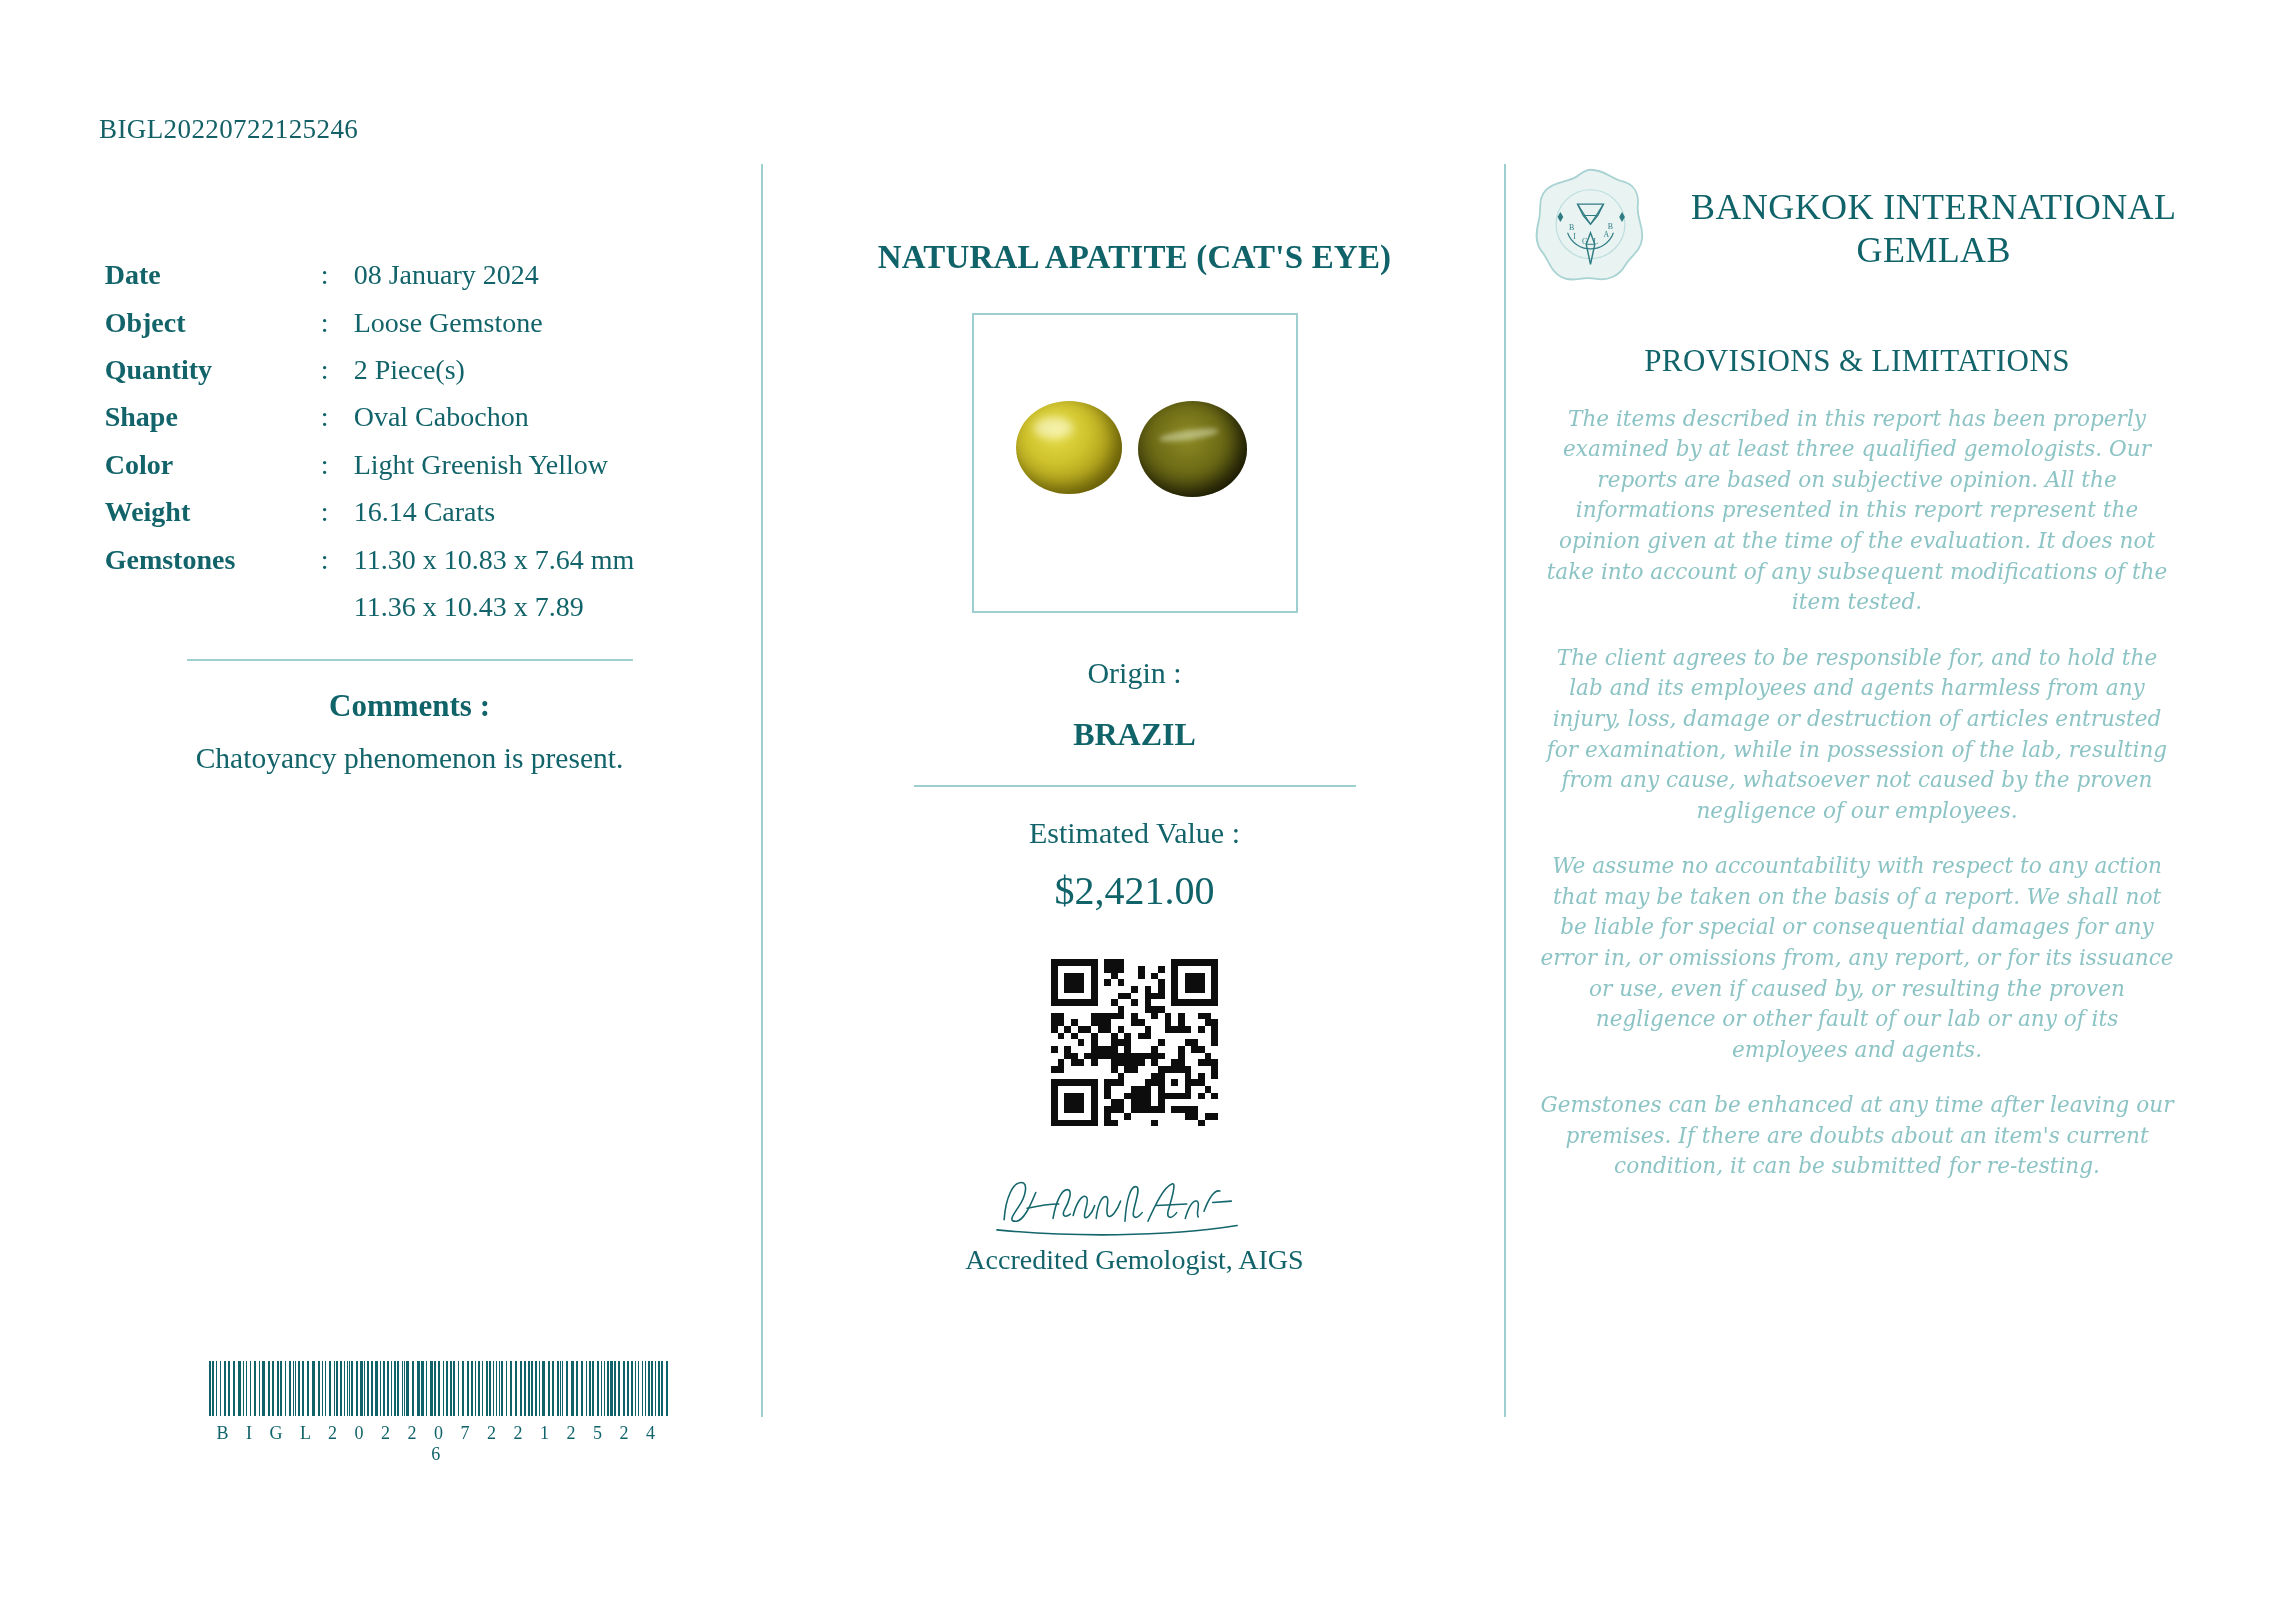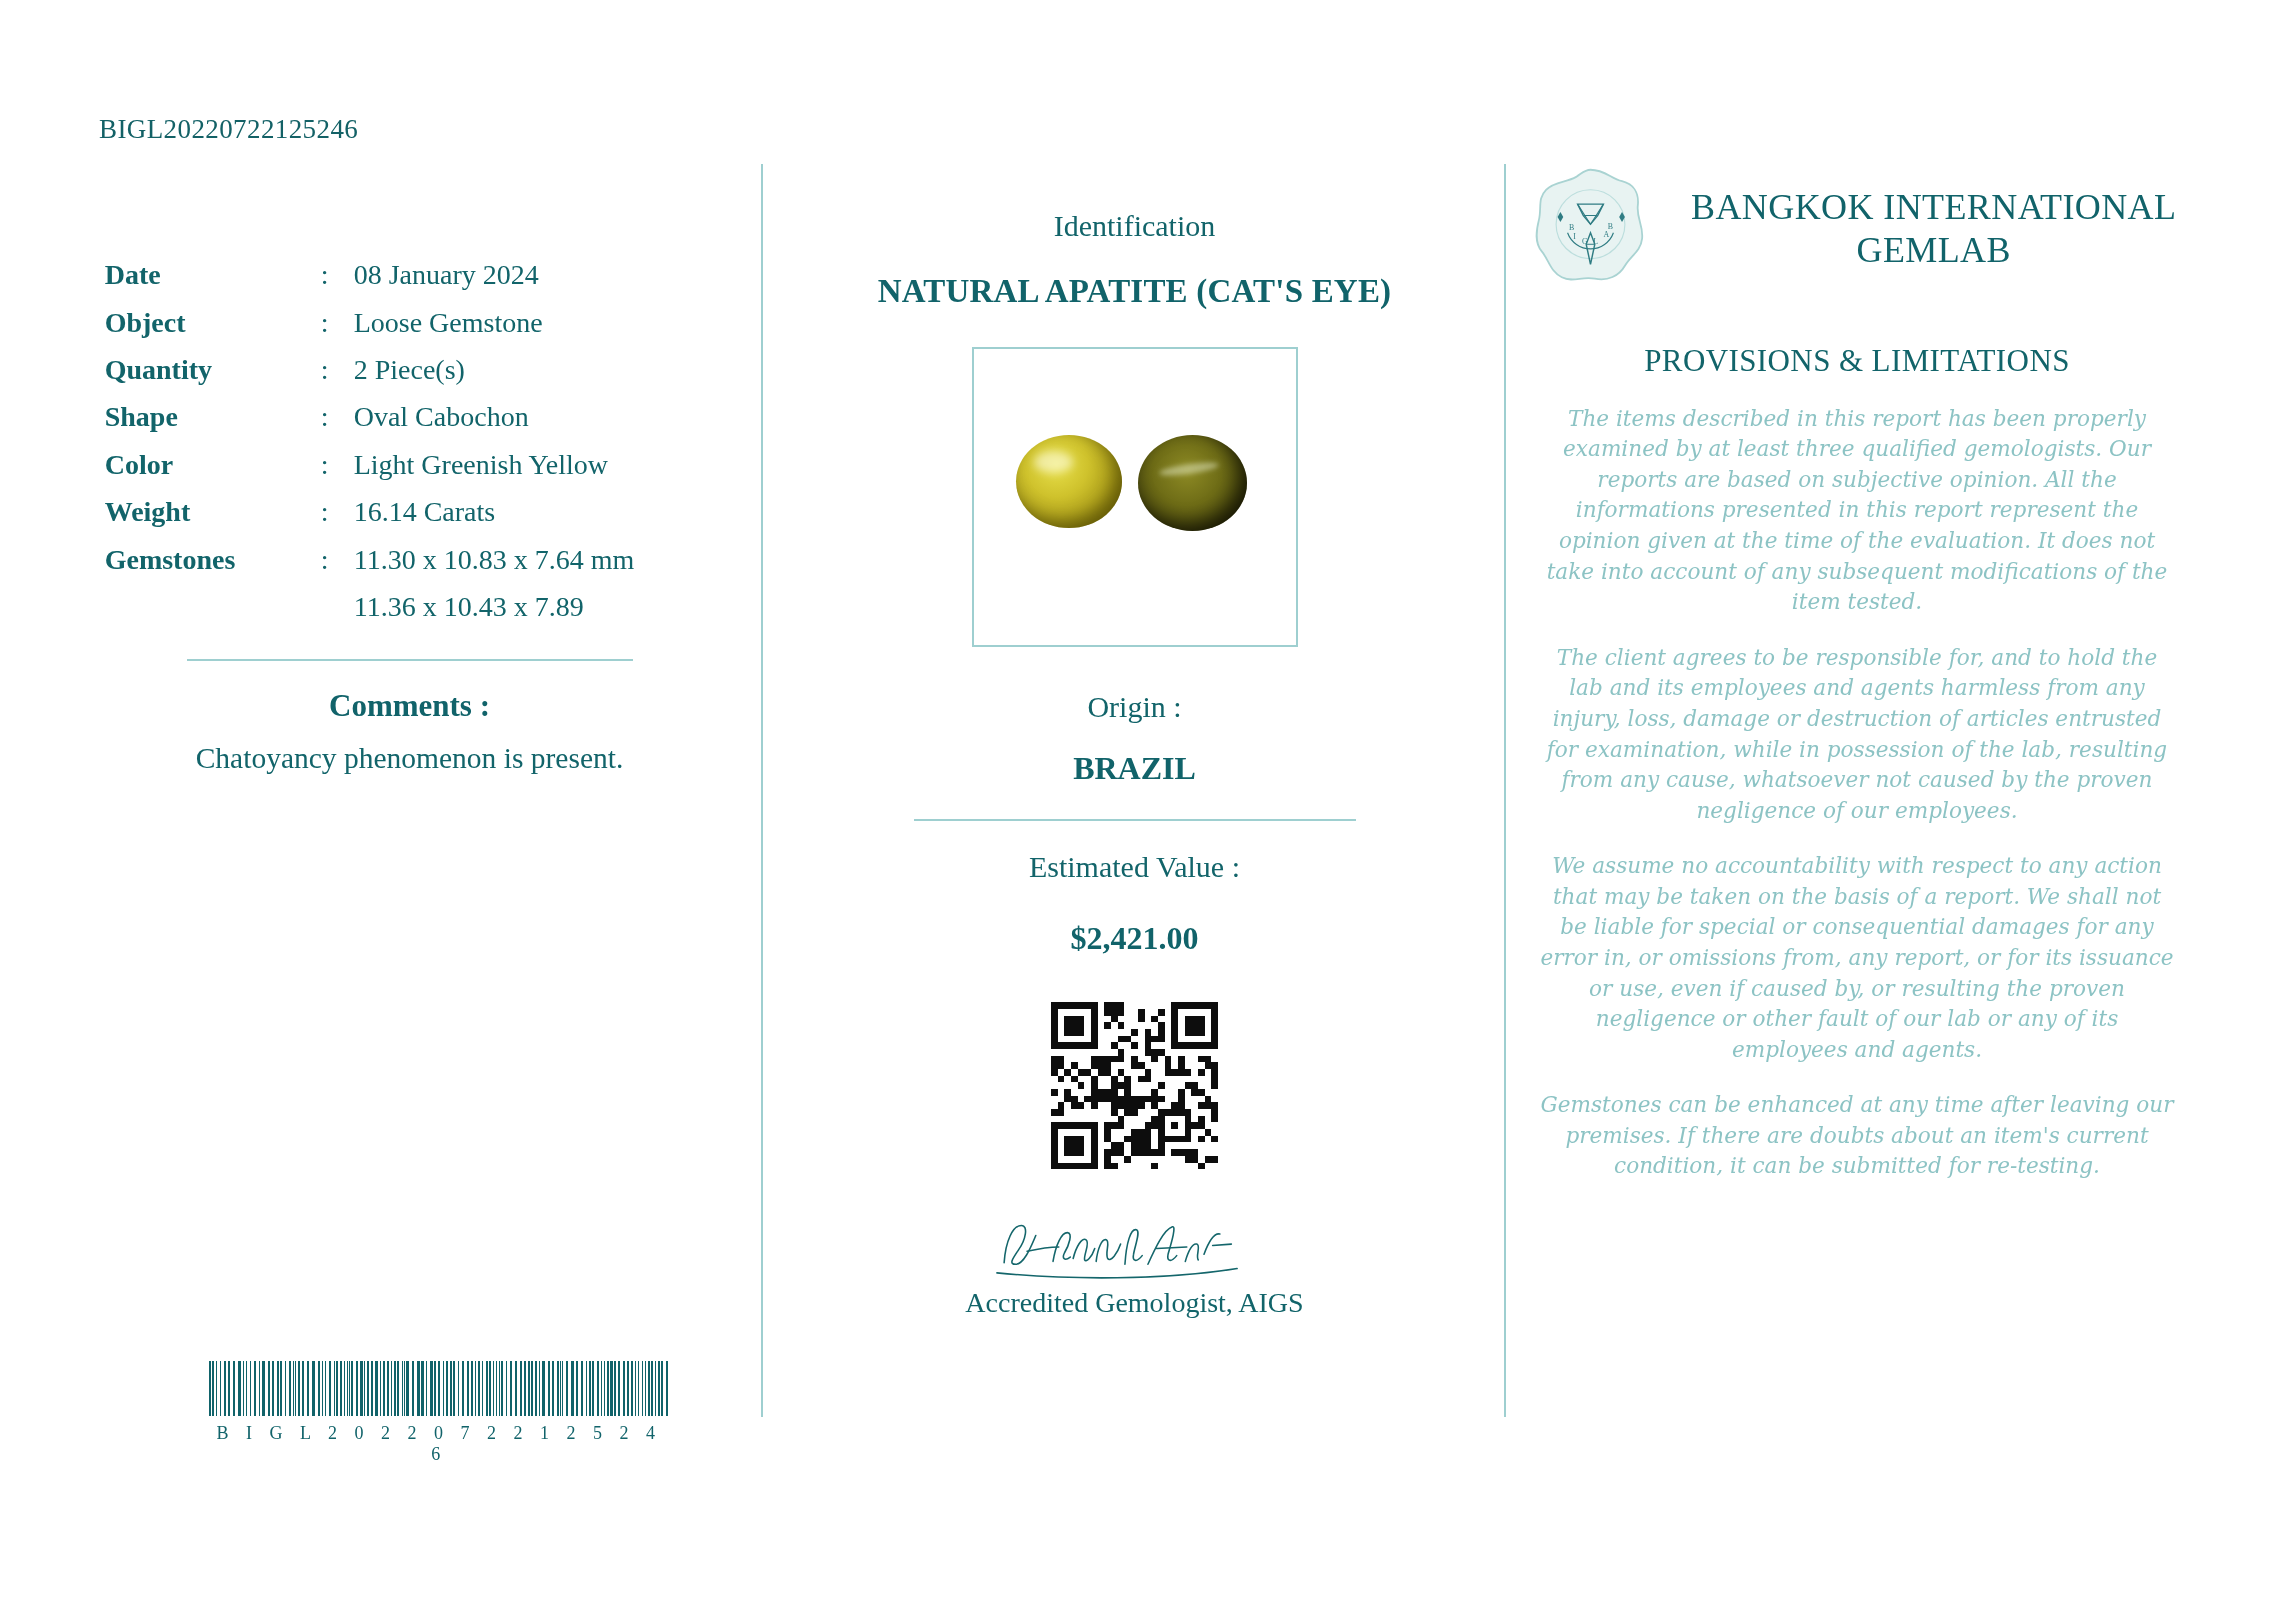--- a/index.html
+++ b/index.html
@@ -216,23 +216,23 @@
     background: #9ecfd0;
     width: 442px;
     margin: 32px auto 0 auto;
   }
   .value-label {
     font-size: 30px;
     margin-top: 29px;
     color: #12646a;
   }
   .value-amount {
-    font-size: 32px;
-    font-weight: bold;
-    margin-top: 36px;
+    font-size: 40px;
+    font-weight: normal;
+    margin-top: 17px;
     color: #11636a;
   }
 
   
   .qr-wrap {
     margin: 45px auto 0 auto;
     width: 167px;
     height: 167px;
     position: relative;
   }
@@ -483,21 +483,20 @@
         <i style="width:2.9px;margin-right:1.4px"></i>
         <i style="width:1.4px;margin-right:2.2px"></i>
         <i style="width:2.9px;margin-right:1.4px"></i>
         <i style="width:2.9px;margin-right:2.9px"></i>
         <i style="width:2.2px;margin-right:1.4px"></i>
       </div>
     <div class="barcode-text">B I G L 2 0 2 2 0 7 2 2 1 2 5 2 4 6</div>
   </div>
 
   <div class="col-mid">
-    <div class="ident-label">Identification</div>
     <div class="ident-value">NATURAL APATITE (CAT'S EYE)</div>
 
     <div class="gem-frame">
       <div class="gem gem-a"></div>
       <div class="gem gem-b"></div>
     </div>
 
     <div class="origin-label">Origin :</div>
     <div class="origin-value">BRAZIL</div>
 

